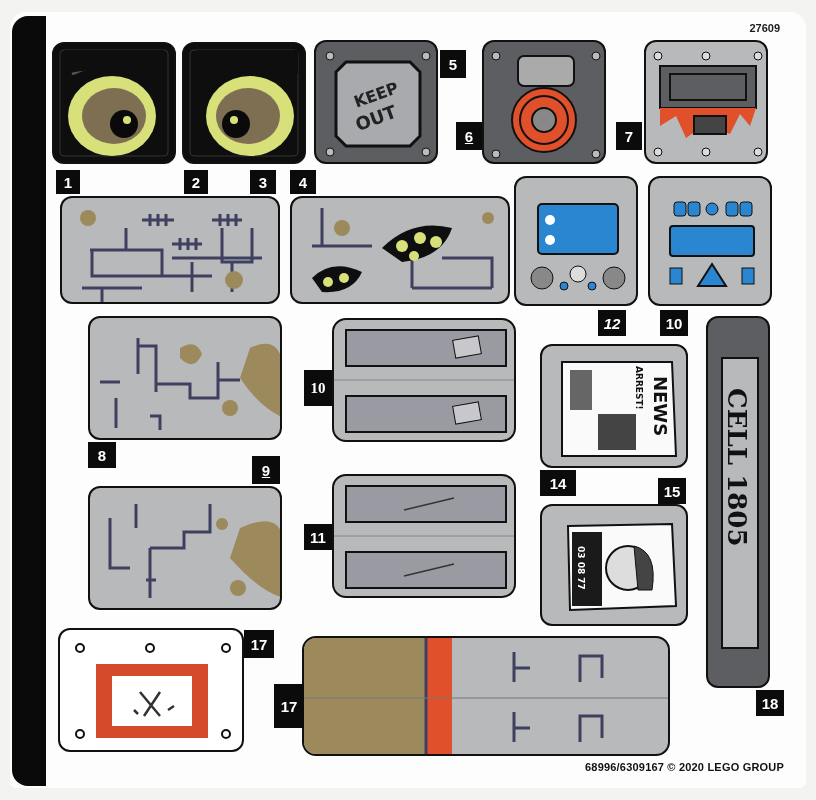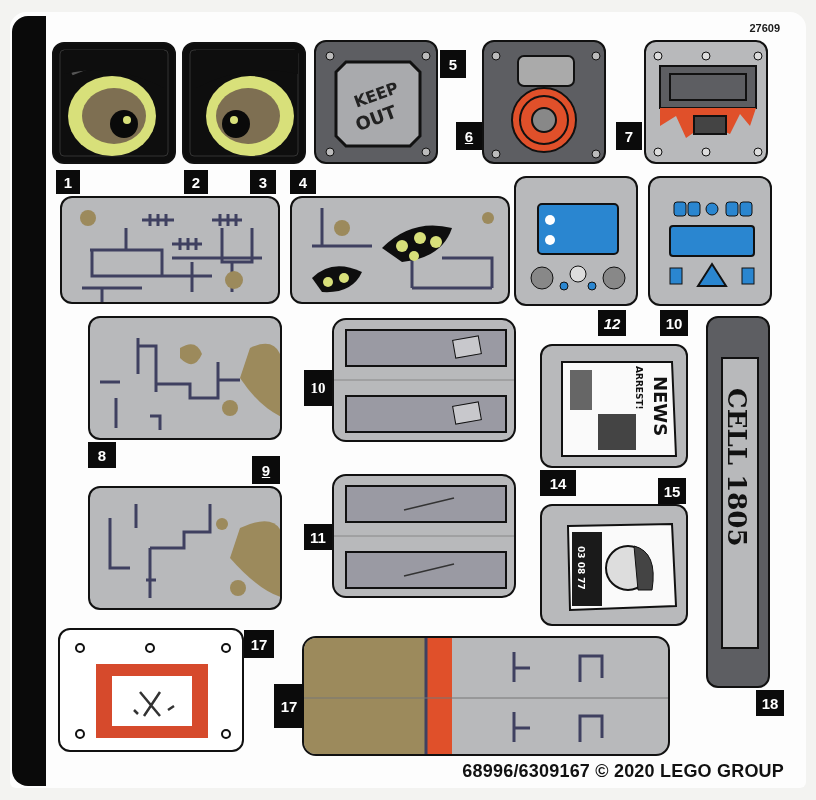--- a/index.html
+++ b/index.html
@@ -1,20 +1,20 @@
 <!DOCTYPE html>
 <html><head>
 <meta charset="utf-8">
 <style>
   html,body{margin:0;padding:0;}
   body{width:816px;height:800px;background:#f3f3f1;position:relative;overflow:hidden;font-family:"Liberation Sans",sans-serif;}
   .sheet{position:absolute;left:10px;top:12px;width:796px;height:776px;background:#fdfdfd;border-radius:16px 16px 6px 6px;}
   .spine{position:absolute;left:12px;top:16px;width:34px;height:770px;background:#0a0a0a;border-radius:16px 0 0 16px;}
   .code{position:absolute;right:36px;top:22px;font-weight:bold;font-size:11px;color:#1a1a1a;}
-  .footer{position:absolute;right:32px;top:761px;font-weight:bold;font-size:18px;color:#111;letter-spacing:0.2px;}
+  .footer{position:absolute;right:32px;top:761px;font-weight:bold;font-size:11px;color:#111;letter-spacing:0.2px;}
   .sticker{position:absolute;border:2.5px solid #111;border-radius:12px;box-sizing:border-box;overflow:hidden;}
   .tag{position:absolute;background:#0b0b0b;color:#fff;font-weight:bold;font-size:15px;display:flex;align-items:center;justify-content:center;}
   .tag.u span{text-decoration:underline;}
   .grey{background:#b8b9bb;}
   .dgrey{background:#5d5e62;}
   .black{background:#0e0e0e;}
   svg{position:absolute;left:0;top:0;}
 </style>
 </head>
 <body>

